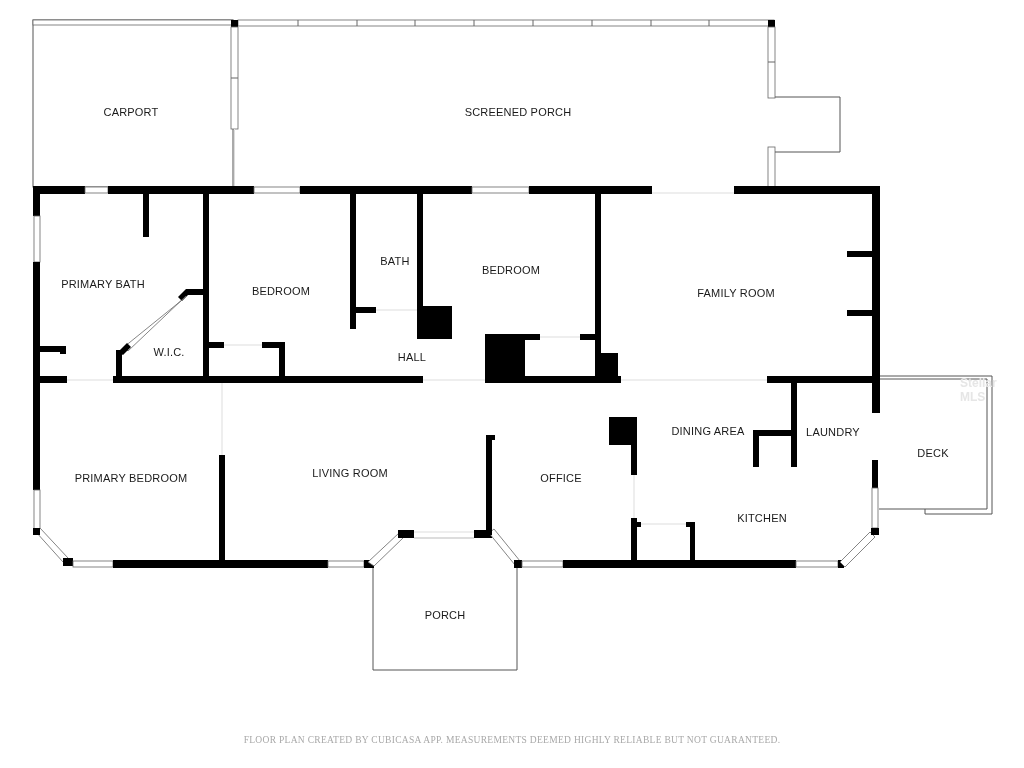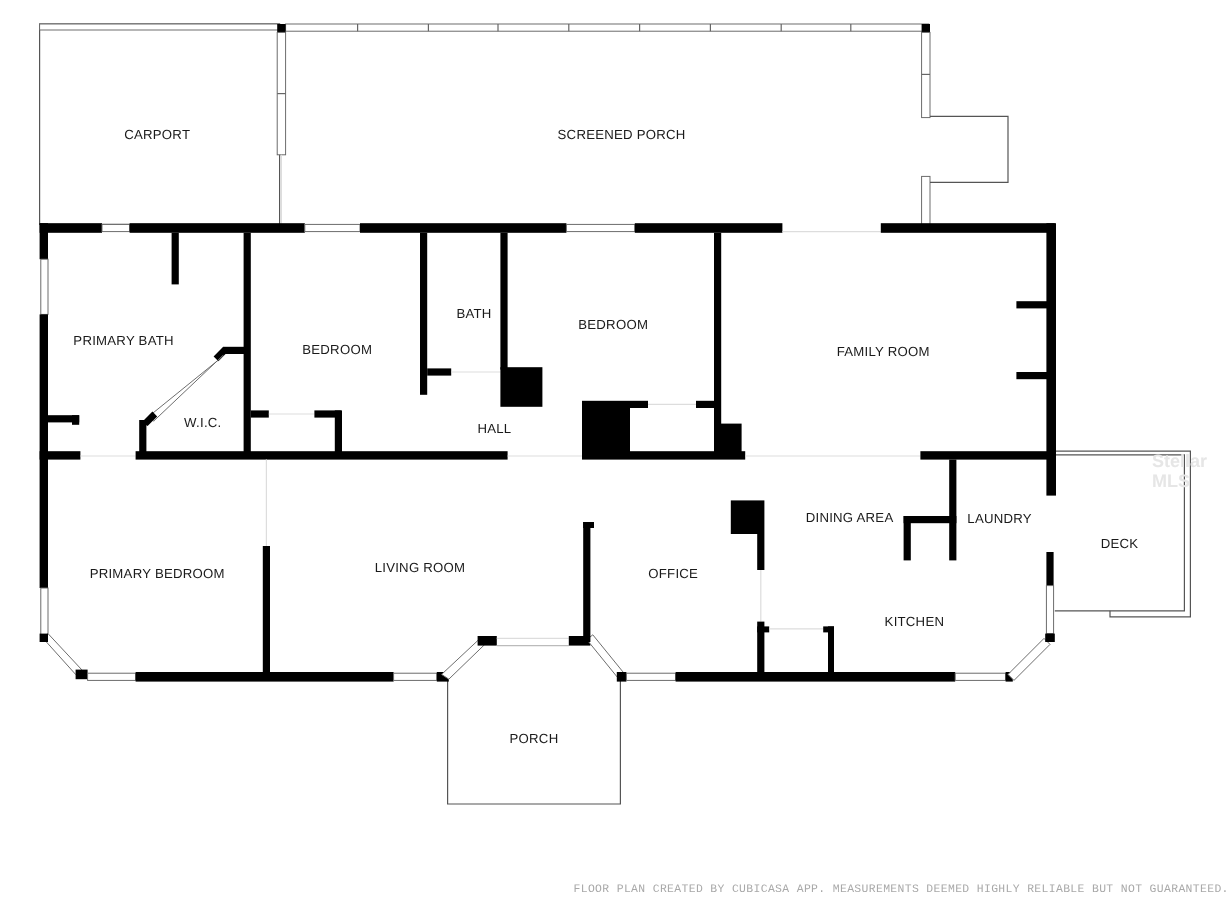--- a/index.html
+++ b/index.html
@@ -1,20 +1,20 @@
 <!DOCTYPE html>
 <html><head>
 <meta charset="utf-8">
 <style>
   html, body { margin:0; padding:0; background:#ffffff; }
   body { width:1024px; height:768px; position:relative; overflow:hidden; font-family:"Liberation Sans", sans-serif; }
   svg { position:absolute; left:0; top:0; }
   .room-label { font-family:"Liberation Sans", sans-serif; font-size:11px; fill:#1a1a1a; text-anchor:middle; dominant-baseline:middle; letter-spacing:0.2px; }
-  .footer { position:absolute; left:0; width:1024px; top:735px; text-align:right; font-family:Liberation Mono, monospace; font-size:9.5px; color:#a8a8a8; letter-spacing:0.3px; }
-  .watermark { position:absolute; left:960px; top:376px; font-family:"Liberation Sans", sans-serif; font-size:15px; font-weight:bold; color:#e6e6e6; }
+  .footer { position:absolute; left:0; width:1024px; top:735px; text-align:center; font-family:Liberation Serif, serif; font-size:9.5px; color:#a8a8a8; letter-spacing:0.3px; }
+  .watermark { position:absolute; left:960px; top:376px; font-family:"Liberation Sans", sans-serif; font-size:12px; font-weight:bold; color:#e6e6e6; }
   .wall { fill:#000; }
   .thin { fill:none; stroke:#555; stroke-width:1; }
   .win { fill:#fff; stroke:#666; stroke-width:0.8; }
 </style>
 </head>
 <body>
 
 <svg width="1024" height="768" viewBox="0 0 1024 768">
 
   <g>

